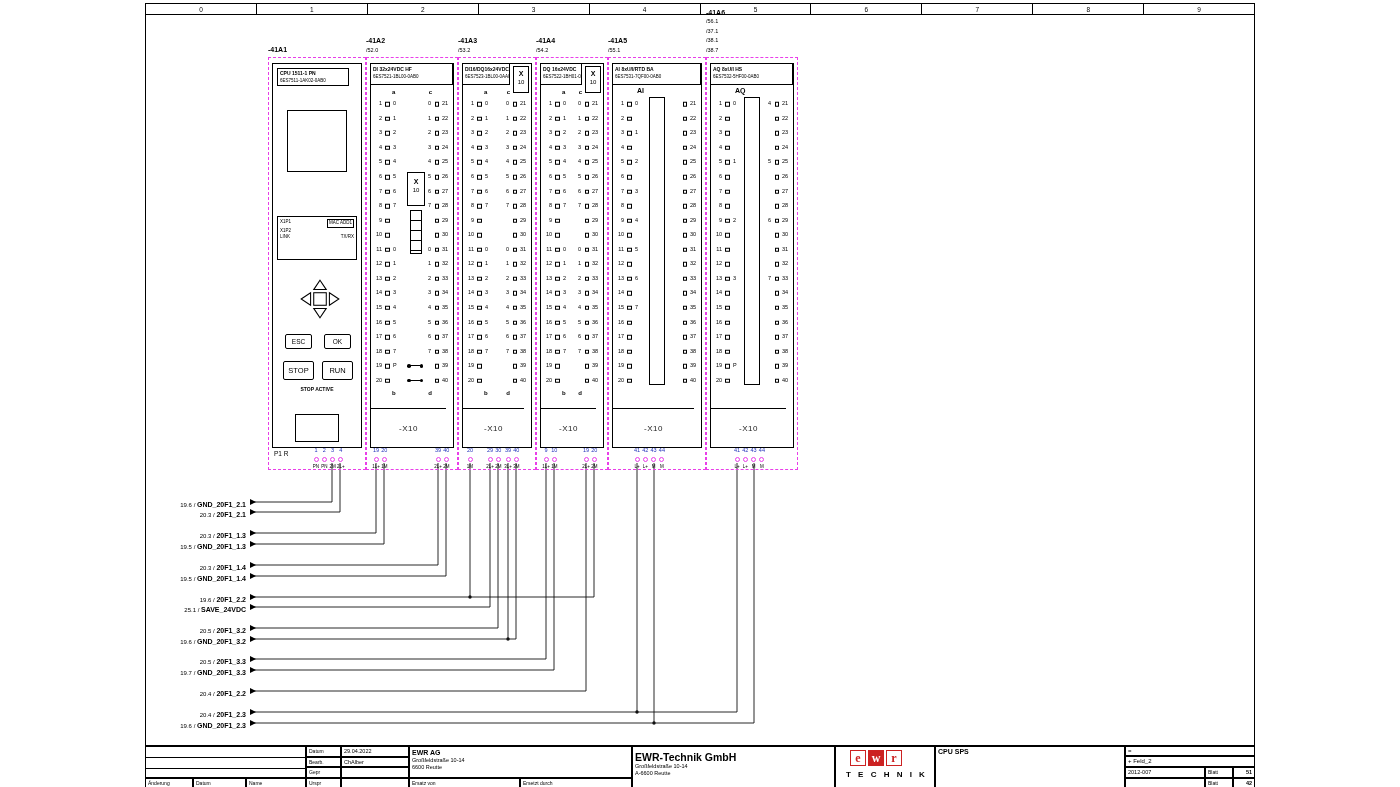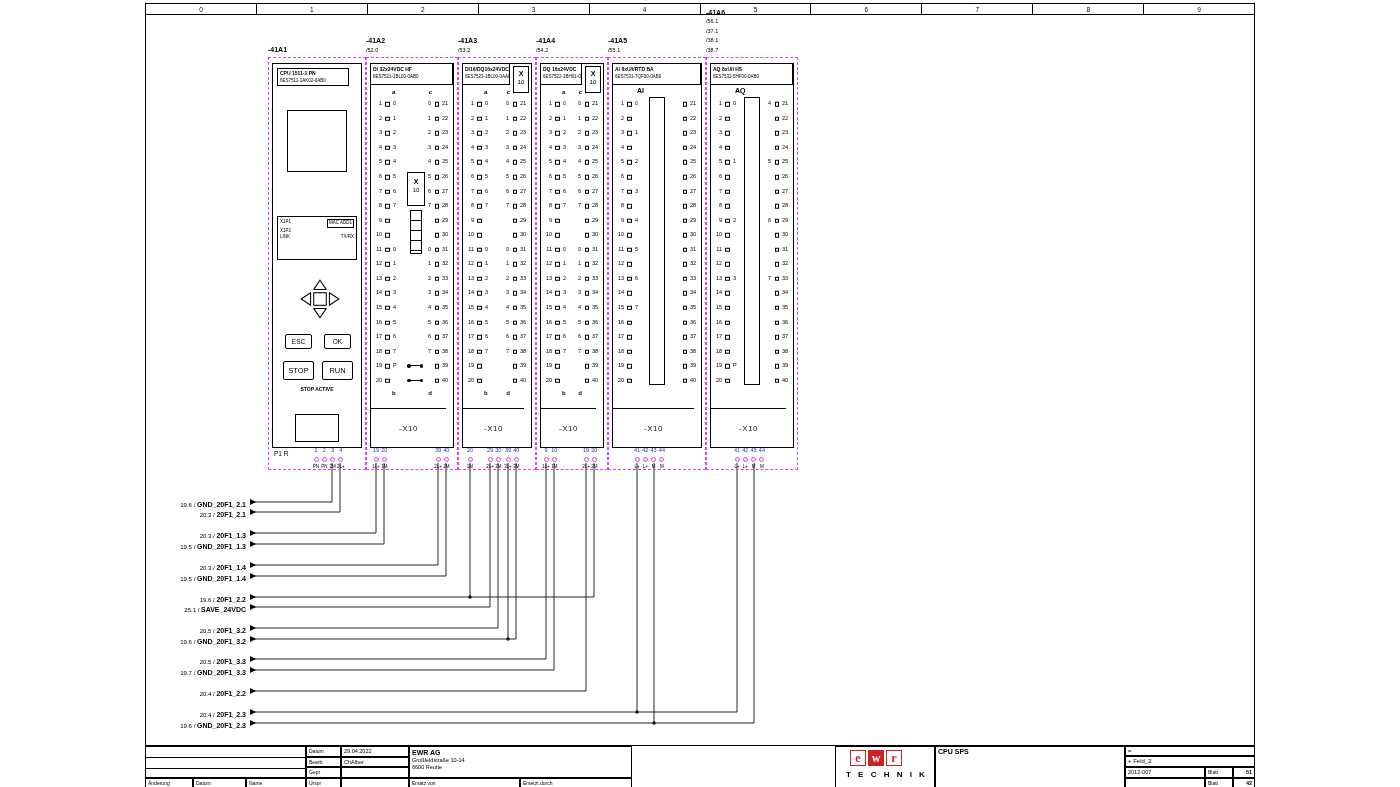--- a/index.html
+++ b/index.html
@@ -1119,20 +1119,25 @@
     <div class="tb-cell" style="left:196px;top:31.5px;width:68px;height:10.5px"></div>
 
     <div class="tb-cell" style="left:264px;top:0;width:223px;height:32px">
       <div class="tb-name-mid">EWR AG</div>
       <div class="tb-addr">Großfeldstraße 10-14</div>
       <div class="tb-addr">6600 Reutte</div>
     </div>
     <div class="tb-cell tb-label" style="left:264px;top:32px;width:111px;height:10px">Ersatz von</div>
     <div class="tb-cell tb-label" style="left:375px;top:32px;width:112px;height:10px">Ersetzt durch</div>
 
+    <div class="tb-cell" style="left:487px;top:0;width:203px;height:42px;padding-top:4px">
+      <div class="tb-name-big">EWR-Technik GmbH</div>
+      <div class="tb-addr">Großfeldstraße 10-14</div>
+      <div class="tb-addr">A-6600 Reutte</div>
+    </div>
 
     <div class="tb-cell" style="left:690px;top:0;width:100px;height:42px">
       <div class="logo-letters">
         <span class="lbox">e</span>
         <span class="lbox mid">w</span>
         <span class="lbox">r</span>
       </div>
       <div class="logo-sub">T E C H N I K</div>
     </div>
 

